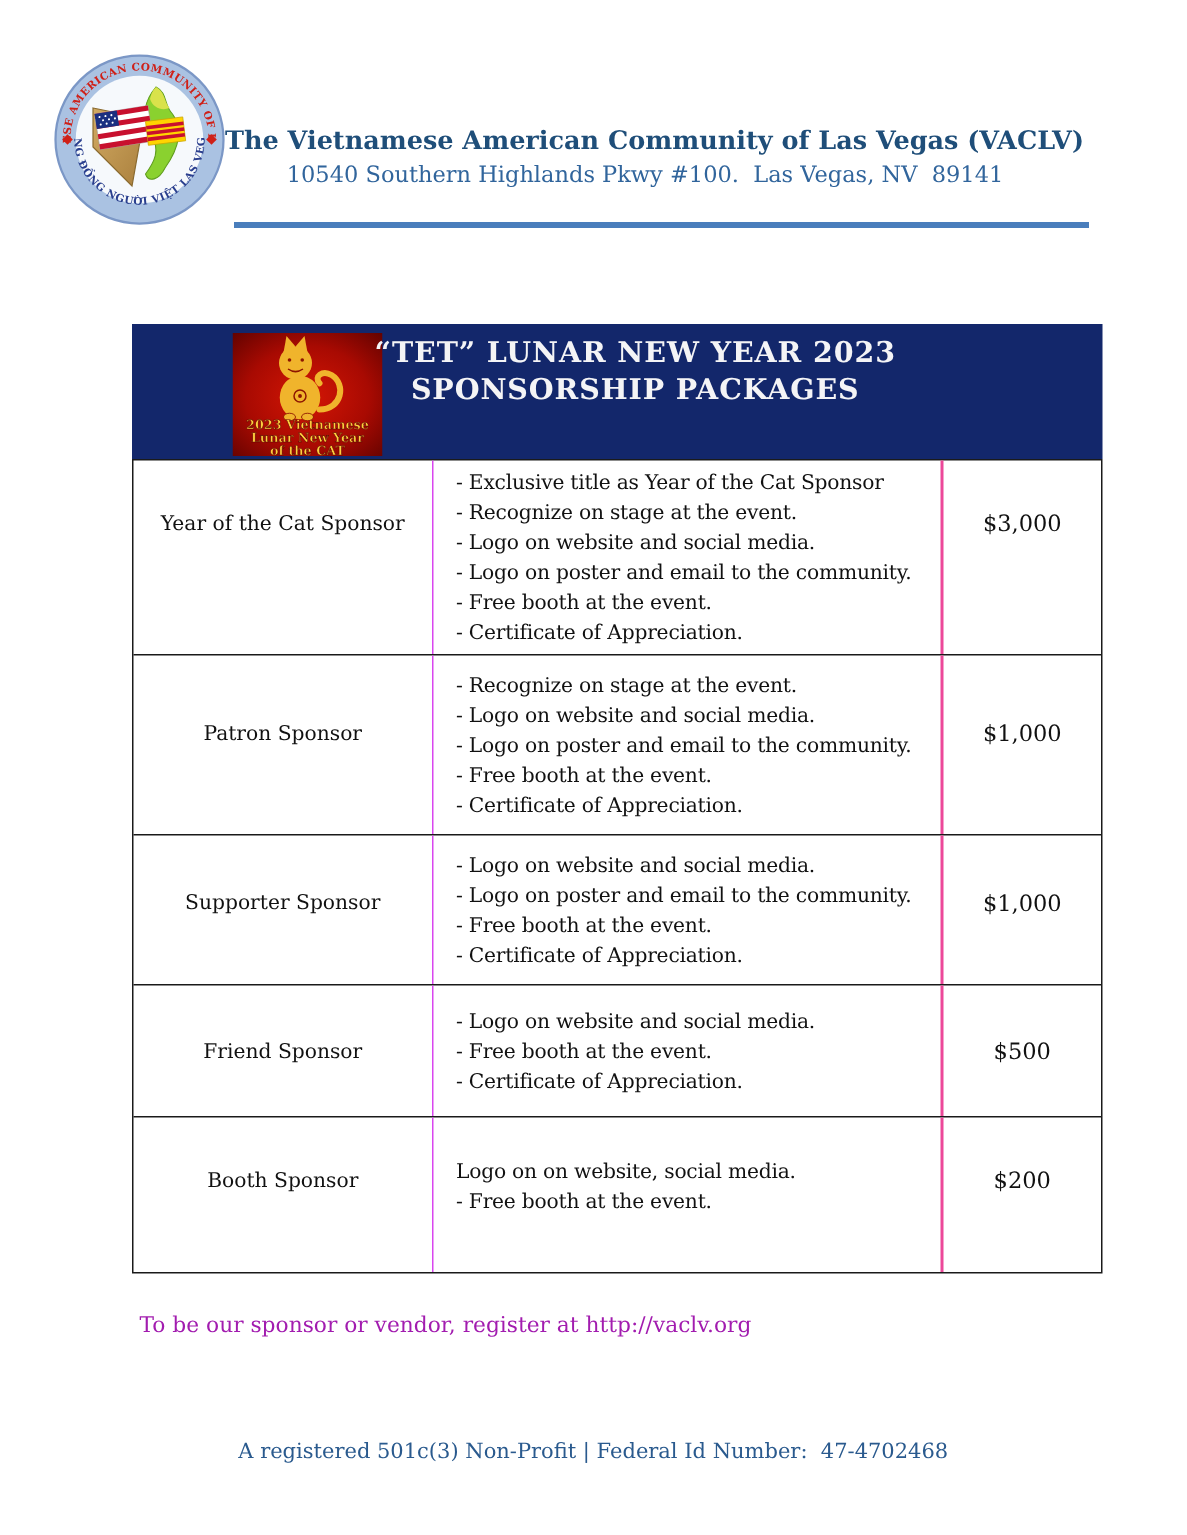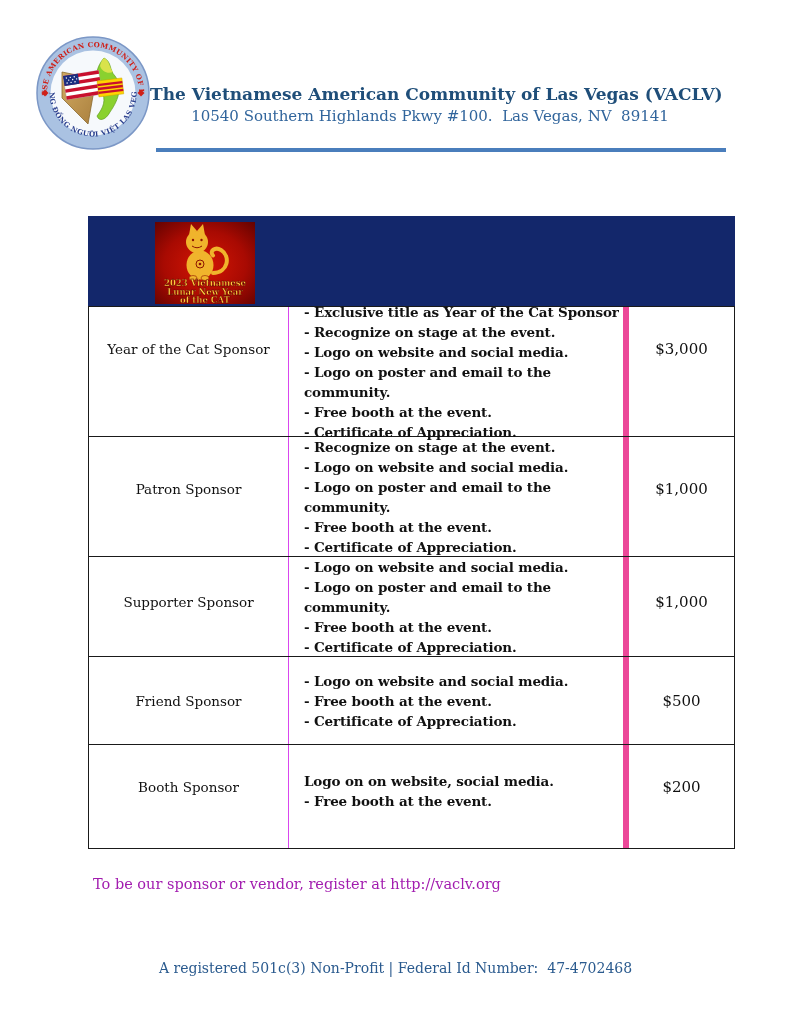--- a/index.html
+++ b/index.html
@@ -20,22 +20,22 @@
   .badge{position:absolute;left:67px;top:6px;width:100px;height:82px;}
   .band-title{position:absolute;left:12px;top:7px;width:100%;text-align:center;
               color:#f4f4f6;font-weight:bold;font-size:19px;line-height:25px;letter-spacing:.6px;}
   .rows{border:1px solid #1a1a1a;}
   .row{display:flex;box-sizing:border-box;}
   .row + .row{border-top:1px solid #1a1a1a;}
   .r1{height:129px;}.r2{height:120px;}.r3{height:100px;}.r4{height:88px;}.r5{height:104px;}
   .cell{box-sizing:border-box;}
   .tier{width:200px;border-right:1px solid #d946ef;display:flex;align-items:center;
         justify-content:center;text-align:left;font-size:13.5px;}
-  .benefits{width:340px;border-right:6px solid #ec4899;display:flex;align-items:center;
-            padding-left:15px;font-size:13.5px;letter-spacing:-0.15px;font-weight:bold;}
+  .benefits{width:340px;border-right:2px solid #ec4899;display:flex;align-items:center;
+            padding-left:15px;font-size:13.5px;letter-spacing:-0.15px;}
   .benefits > div{white-space:pre-line;line-height:20px;}
   .price{flex:1;display:flex;align-items:center;justify-content:center;font-size:15px;}
   .r1 .tier,.r1 .price{padding-bottom:46px;}
   .r2 .tier,.r2 .price{padding-bottom:16px;}
   .r3 .tier,.r3 .price{padding-bottom:10px;}
   .r5 .tier,.r5 .price{padding-bottom:20px;}
   .r5 .benefits{padding-bottom:12px;}
 
   
   .register-note{position:absolute;left:93px;top:876px;font-size:14.5px;color:#a21caf;text-align:center;}
@@ -130,20 +130,24 @@
           <ellipse cx="38" cy="56" rx="4" ry="2.5" fill="#f0b42c" stroke="#8d1500" stroke-width="0.6"></ellipse>
           <ellipse cx="50" cy="56" rx="4" ry="2.5" fill="#f0b42c" stroke="#8d1500" stroke-width="0.6"></ellipse>
 
           <g font-family="DejaVu Serif, Liberation Serif, serif" font-weight="bold" font-size="8.5" fill="#ffcf3e" stroke="#5c0200" stroke-width="0.35" text-anchor="middle">
             <text x="50" y="64">2023 Vietnamese</text>
             <text x="50" y="72.5">Lunar New Year</text>
             <text x="50" y="81">of the CAT</text>
           </g>
         </svg>
       </div>
+      <div class="band-title">
+        <div>“TET” LUNAR NEW YEAR 2023</div>
+        <div>SPONSORSHIP PACKAGES</div>
+      </div>
     </div>
 
     <div class="rows">
       <div class="row r1">
         <div class="cell tier">Year of the Cat Sponsor</div>
         <div class="cell benefits">
           <div>- Exclusive title as Year of the Cat Sponsor
 - Recognize on stage at the event.
 - Logo on website and social media.
 - Logo on poster and email to the community.

